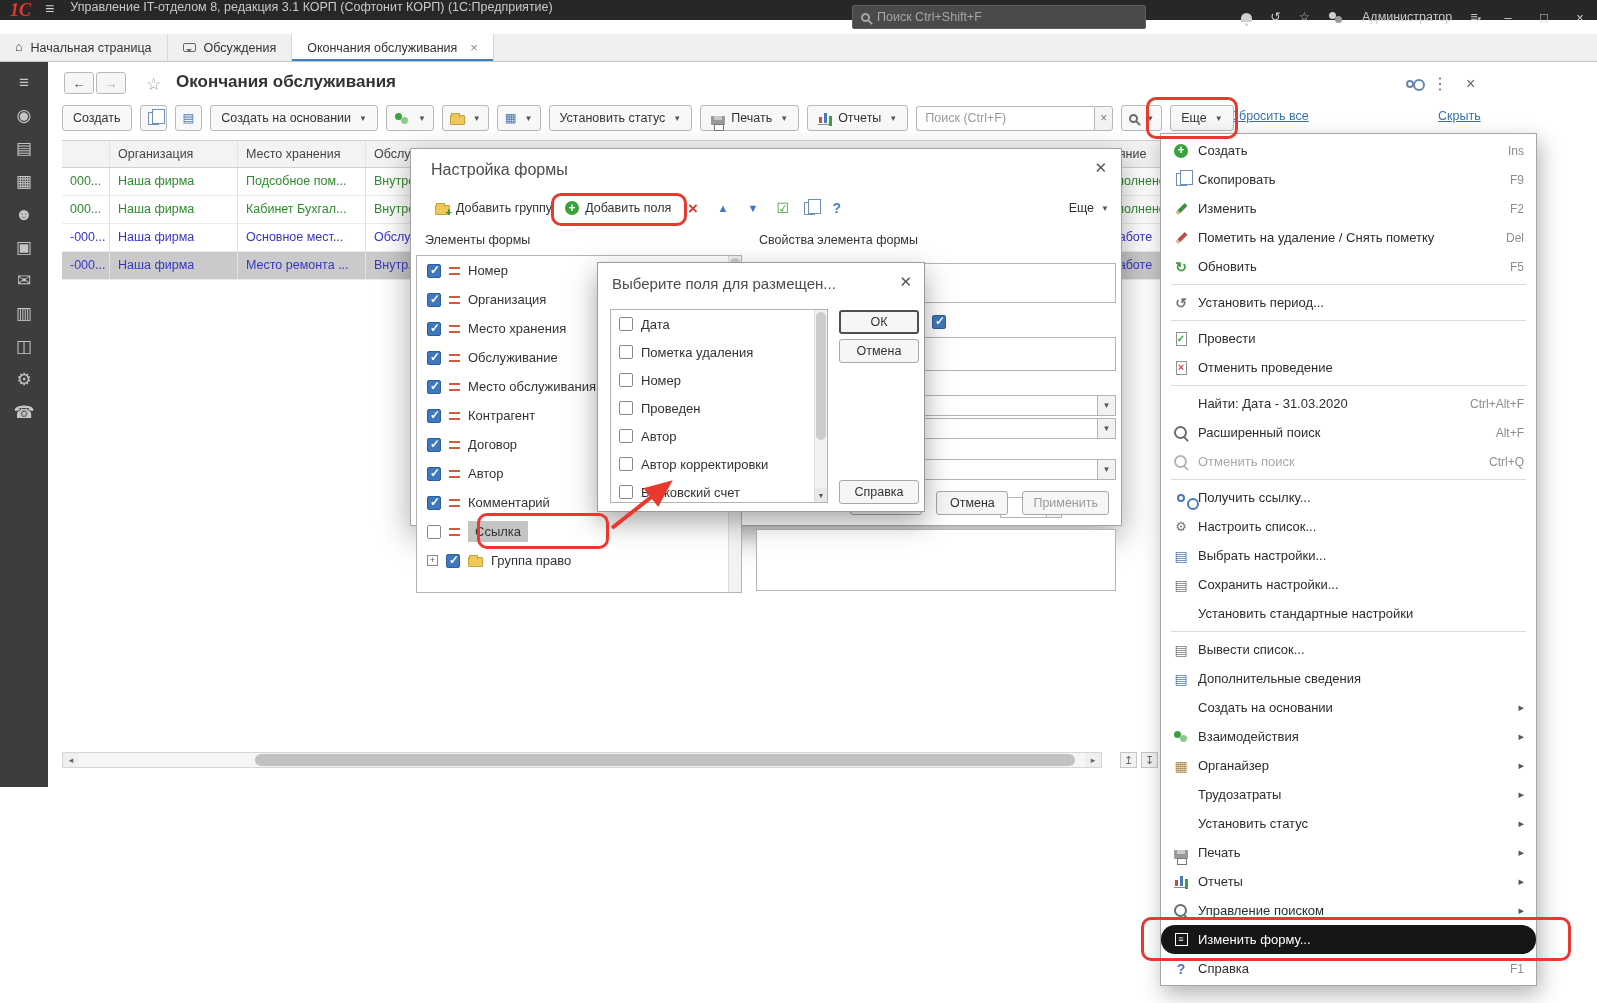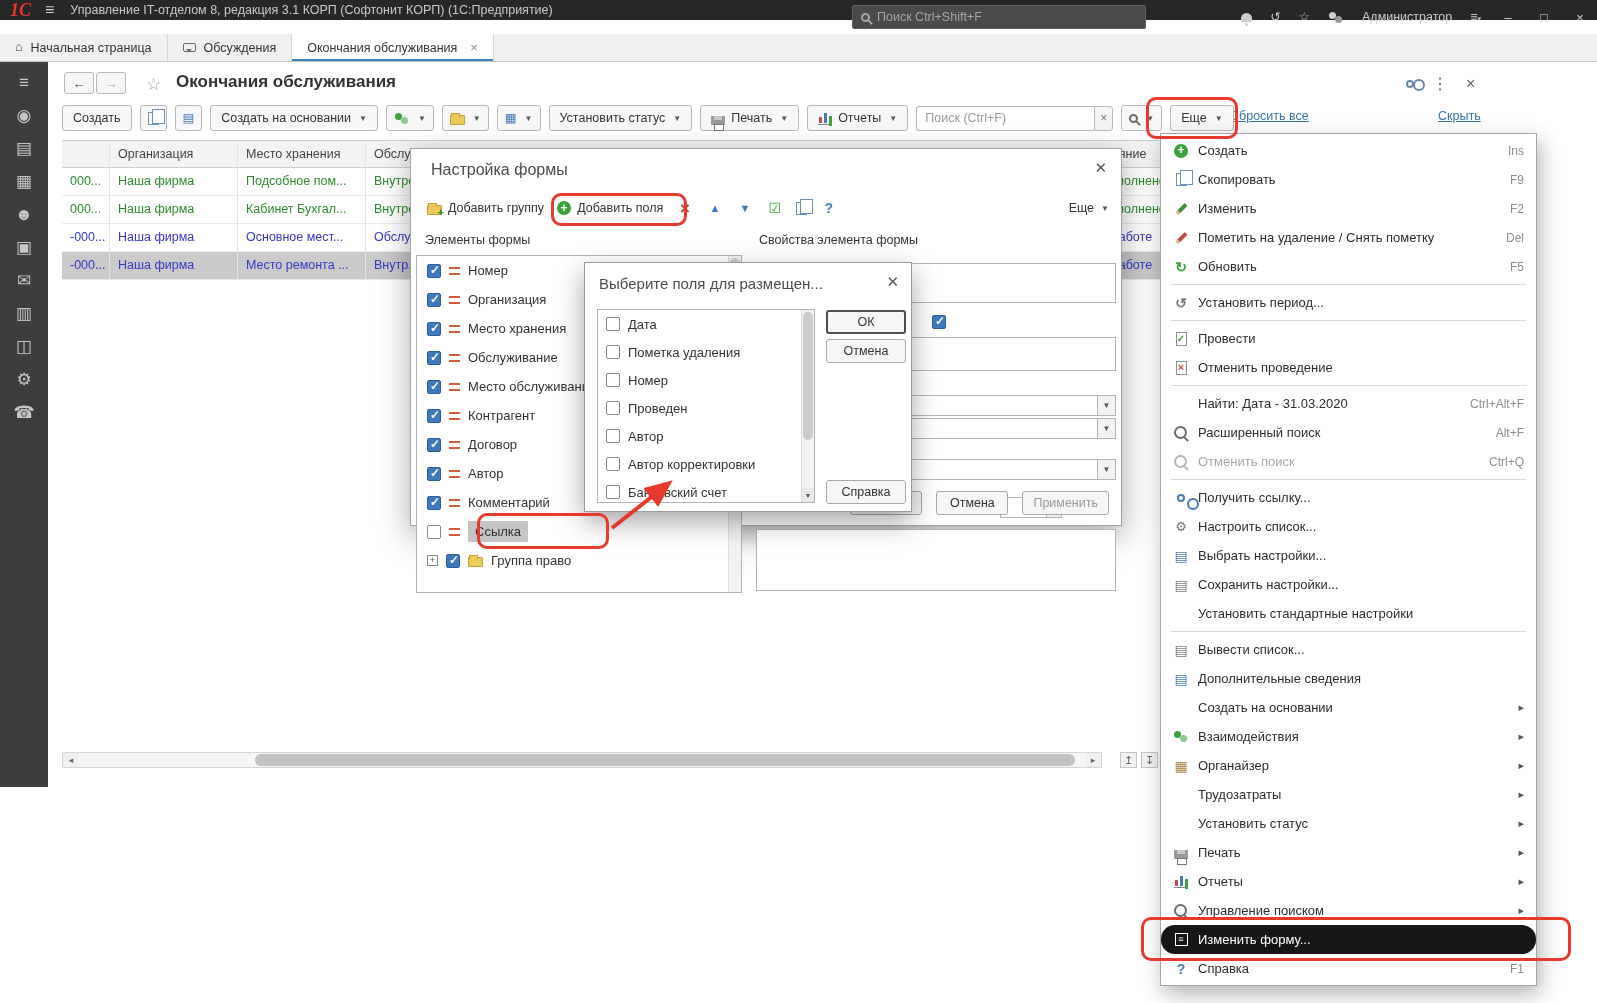--- a/index.html
+++ b/index.html
@@ -1,20 +1,20 @@
 <!DOCTYPE html>
 <html><head>
 <meta charset="utf-8">
 <style>
   * { margin:0; padding:0; box-sizing:border-box; }
   body { background:#fff; font-family:"Liberation Sans", sans-serif; }
   .screen { position:relative; width:1597px; height:1003px; background:#fff; overflow:hidden; color:#333; }
 
   
-  .titlebar { position:absolute; left:0; top:0; width:100%; height:20px; background:#272727; display:flex; align-items:center; color:#c9c9c9; font-size:12.5px; z-index:3; }
+  .titlebar { position:absolute; left:0; top:0; width:100%; height:20px; background:#272727; display:flex; color:#c9c9c9; font-size:12.5px; z-index:3; }
   .logo { color:#e8392e; font-weight:bold; font-style:italic; font-size:18px; margin:0 14px 0 10px; font-family:"Liberation Serif", serif; }
   .tb-menu { font-size:16px; margin-right:16px; color:#cfcfcf; }
   .tb-search { position:absolute; left:852px; top:5px; width:294px; height:24px; background:#4a4a4a; border:1px solid #5f5f5f; border-radius:2px; display:flex; align-items:center; gap:7px; padding:0 8px; color:#a5a5a5; }
   .tb-right { position:absolute; right:8px; top:0; height:34px; display:flex; align-items:center; gap:18px; }
   .mag { width:9px; height:9px; border:2px solid currentColor; border-radius:50%; position:relative; display:inline-block; flex:none; }
   .mag::after { content:""; position:absolute; width:6px; height:2px; background:currentColor; transform:rotate(45deg); right:-5px; bottom:-3px; }
   .ic-bell { width:11px; height:9px; background:#cfcfcf; border-radius:6px 6px 1px 1px; position:relative; display:inline-block; }
   .ic-bell::after { content:""; position:absolute; left:4px; bottom:-4px; width:3px; height:3px; border-radius:50%; background:#cfcfcf; }
   .glyph { line-height:1; display:inline-block; }
   .win-btn { width:18px; text-align:center; font-size:13px; color:#cfcfcf; }
@@ -128,42 +128,42 @@
   .ic-groupadd::before { content:""; position:absolute; left:0; top:-3px; width:7px; height:3px; background:#edc85a; border:1px solid #c9a13b; border-bottom:none; }
   .ic-groupadd::after { content:"+"; position:absolute; right:-3px; bottom:-4px; color:#2e8b2e; font-weight:bold; font-size:11px; }
   .ic-handle { width:11px; height:8px; border-top:2px solid #d15b3d; border-bottom:2px solid #d15b3d; flex:none; }
   .ic-expand { width:11px; height:11px; border:1px solid #888; background:#fff; font-size:9px; color:#555; display:inline-flex; align-items:center; justify-content:center; flex:none; }
   .ic-expand::after { content:"+"; margin-top:-1px; }
 
   
   .modal { position:absolute; left:410px; top:148px; width:712px; height:378px; background:#fff; border:1px solid #a3a3a3; box-shadow:0 10px 30px rgba(0,0,0,.35); z-index:10; }
   .m-title { position:absolute; left:20px; top:12px; font-size:16px; color:#4c4c4c; }
   .x-close { position:absolute; right:14px; top:10px; font-size:15px; color:#555; }
-  .m-toolbar { position:absolute; left:16px; top:46px; right:12px; height:26px; display:flex; align-items:center; gap:13px; font-size:12.5px; }
+  .m-toolbar { position:absolute; left:24px; top:46px; right:12px; height:26px; display:flex; align-items:center; gap:13px; font-size:12.5px; }
   .m-tool { display:inline-flex; align-items:center; gap:6px; color:#333; }
   .m-more { margin-left:auto; display:inline-flex; align-items:center; gap:5px; }
   .m-label { position:absolute; font-size:12.5px; color:#333; }
   .tree { position:absolute; left:5px; top:106px; width:326px; height:338px; border:1px solid #b3b3b3; overflow:hidden; background:#fff; }
   .titem { height:29px; display:flex; align-items:center; gap:8px; padding-left:10px; font-size:13px; }
   .titem .lsel { background:#c4c4c4; padding:3px 7px; }
   .tscroll { position:absolute; right:0; top:0; width:13px; height:100%; background:#f2f2f2; border-left:1px solid #ddd; }
   .tthumb { position:absolute; left:1px; top:2px; width:10px; height:240px; background:#ccc; border-radius:5px; }
   .props { position:absolute; left:345px; top:106px; width:363px; height:338px; font-size:12.5px; }
   .pbox { position:absolute; border:1px solid #b3b3b3; background:#fff; padding:3px 6px; }
   .dd-field { position:absolute; border:1px solid #b3b3b3; height:21px; background:#fff; padding:2px 20px 0 6px; }
   .dd-btn { position:absolute; right:0; top:0; width:18px; height:100%; border-left:1px solid #b3b3b3; background:#f2f2f2; display:flex; align-items:center; justify-content:center; font-size:8px; color:#555; }
   .spin-btns { position:absolute; right:0; top:0; width:15px; height:100%; border-left:1px solid #b3b3b3; display:flex; flex-direction:column; }
   .spin-btns span { flex:1; font-size:6px; color:#555; display:flex; align-items:center; justify-content:center; background:#f2f2f2; }
   .m-buttons { position:absolute; right:12px; bottom:10px; display:flex; gap:14px; }
   .sbtn { min-width:72px; height:24px; background:#f6f6f6; border:1px solid #a8a8a8; border-radius:3px; font-size:12.5px; color:#333; display:flex; align-items:center; justify-content:center; padding:0 10px; font-family:inherit; }
   .sbtn.disabled { color:#9b9b9b; }
   .sbtn.default { border:2px solid #4f4f4f; }
 
   
-  .popup { position:absolute; left:584px; top:262px; width:328px; height:250px; background:#fff; border:1px solid #9a9a9a; box-shadow:0 10px 26px rgba(0,0,0,.35); z-index:20; }
+  .popup { position:absolute; left:597px; top:262px; width:328px; height:250px; background:#fff; border:1px solid #9a9a9a; box-shadow:0 10px 26px rgba(0,0,0,.35); z-index:20; }
   .p-title { position:absolute; left:14px; top:12px; font-size:15px; color:#4c4c4c; width:276px; white-space:nowrap; overflow:hidden; }
   .p-list { position:absolute; left:12px; top:46px; width:218px; height:194px; border:1px solid #b3b3b3; overflow:hidden; }
   .p-item { height:28px; display:flex; align-items:center; gap:8px; padding-left:8px; font-size:13px; }
   .p-scroll { position:absolute; right:0; top:0; width:13px; height:100%; background:#f2f2f2; border-left:1px solid #ddd; }
   .p-thumb { position:absolute; left:1px; top:2px; width:10px; height:128px; background:#ccc; border-radius:5px; }
   .p-down { position:absolute; left:0; bottom:0; width:100%; height:14px; background:#e9e9e9; font-size:7px; color:#555; display:flex; align-items:center; justify-content:center; }
   .p-btn { position:absolute; left:241px; width:80px; }
 
   
   .menu { position:absolute; left:1160px; top:133px; width:377px; background:#fff; border:1px solid #a5a5a5; box-shadow:3px 8px 20px rgba(0,0,0,.3); z-index:30; padding:2px 0; }

